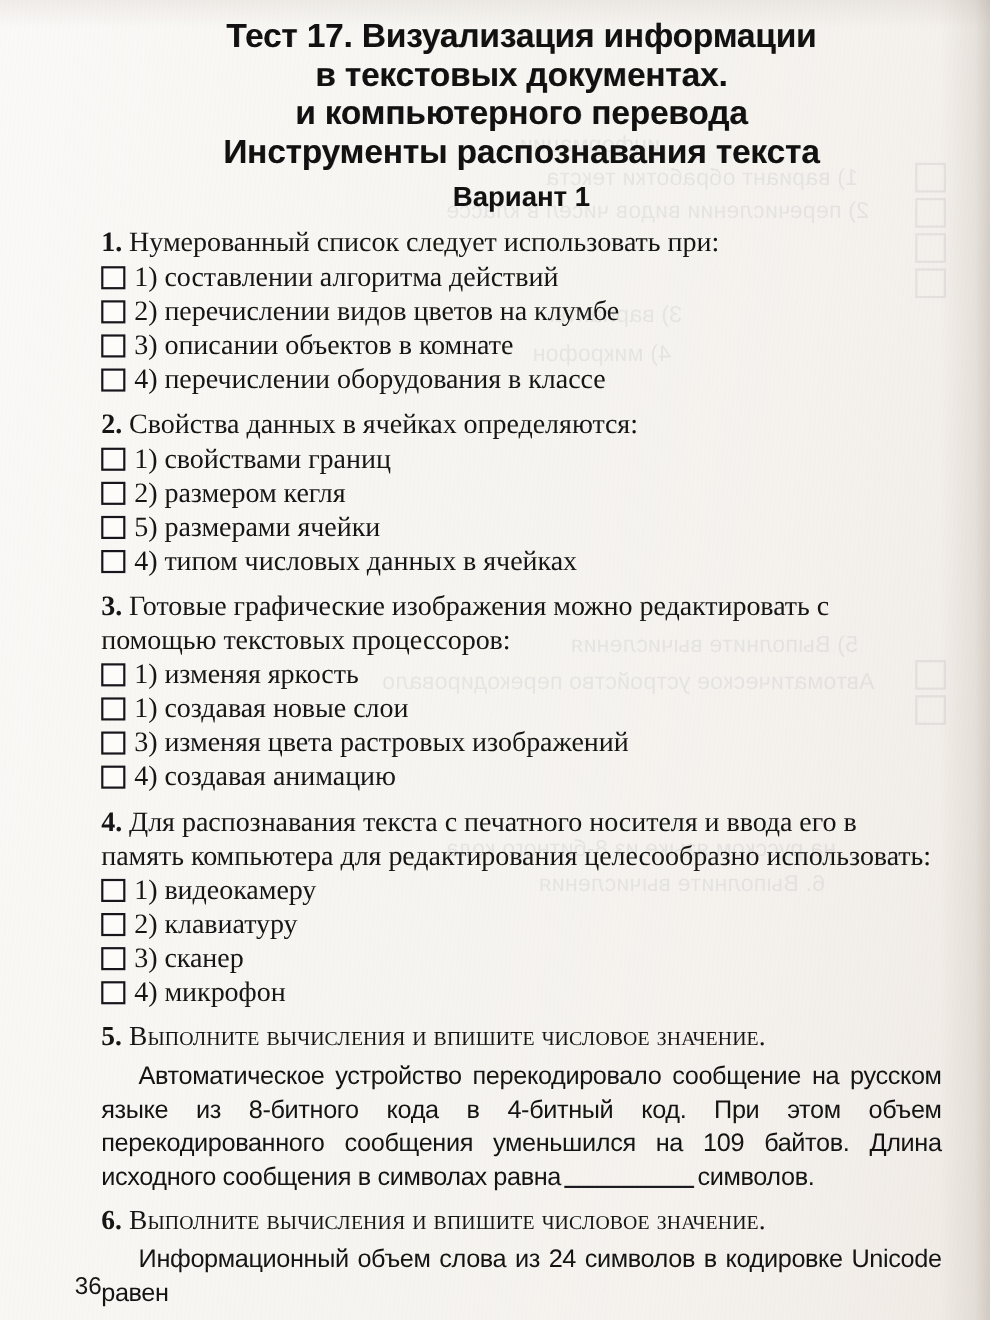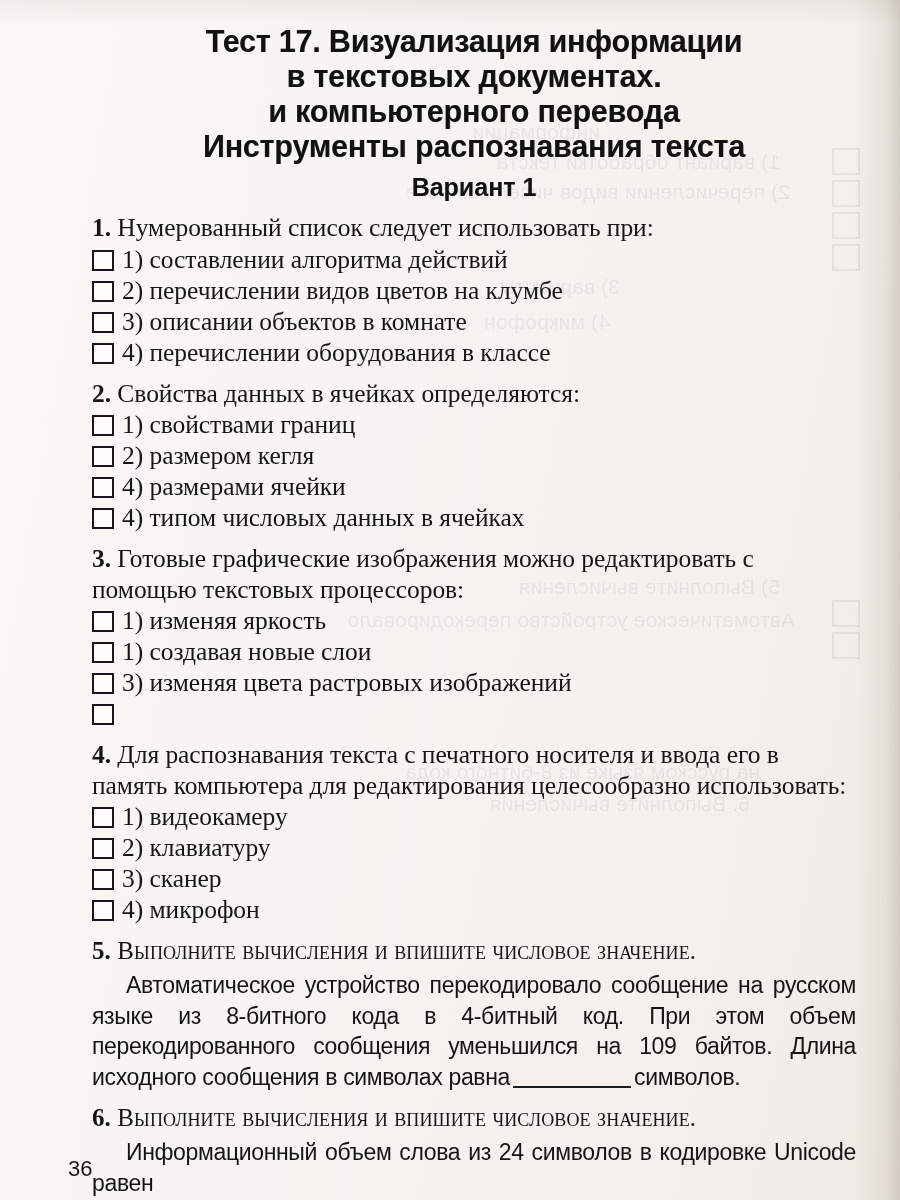--- a/index.html
+++ b/index.html
@@ -72,21 +72,21 @@
   }
 
   
   .content {
     position: relative;
     z-index: 3;
     padding: 16px 44px 0 92px;
   }
 
   h1.test-title {
-    margin: 8px;
+    margin: 0;
     font-family: "Liberation Sans", sans-serif;
     font-weight: bold;
     font-size: 30.5px;
     line-height: 35px;
     text-align: center;
     letter-spacing: -0.2px;
     color: #111;
     text-shadow: 0.4px 0 0 rgba(0,0,0,.30);
   }
   h1.test-title .tl { display: block; }
@@ -252,21 +252,21 @@
         <div class="option">
           <span class="checkbox"></span>
           <span class="option-text">1) свойствами границ</span>
         </div>
         <div class="option">
           <span class="checkbox"></span>
           <span class="option-text">2) размером кегля</span>
         </div>
         <div class="option">
           <span class="checkbox"></span>
-          <span class="option-text">4) размерами ячейки</span>
+          <span class="option-text">5) размерами ячейки</span>
         </div>
         <div class="option">
           <span class="checkbox"></span>
           <span class="option-text">4) типом числовых данных в ячейках</span>
         </div>
       </div>
     </div>
 
     <div class="question">
       <div class="q-stem">
@@ -281,20 +281,21 @@
         <div class="option">
           <span class="checkbox"></span>
           <span class="option-text">1) создавая новые слои</span>
         </div>
         <div class="option">
           <span class="checkbox"></span>
           <span class="option-text">3) изменяя цвета растровых изображений</span>
         </div>
         <div class="option">
           <span class="checkbox"></span>
+          <span class="option-text">4) создавая анимацию</span>
         </div>
       </div>
     </div>
 
     <div class="question">
       <div class="q-stem">
         
         <span class="q-num">4.</span>
         <span>Для распознавания текста с печатного носителя и ввода его в память компьютера для редактирования целесообразно использовать:</span>
       </div>

